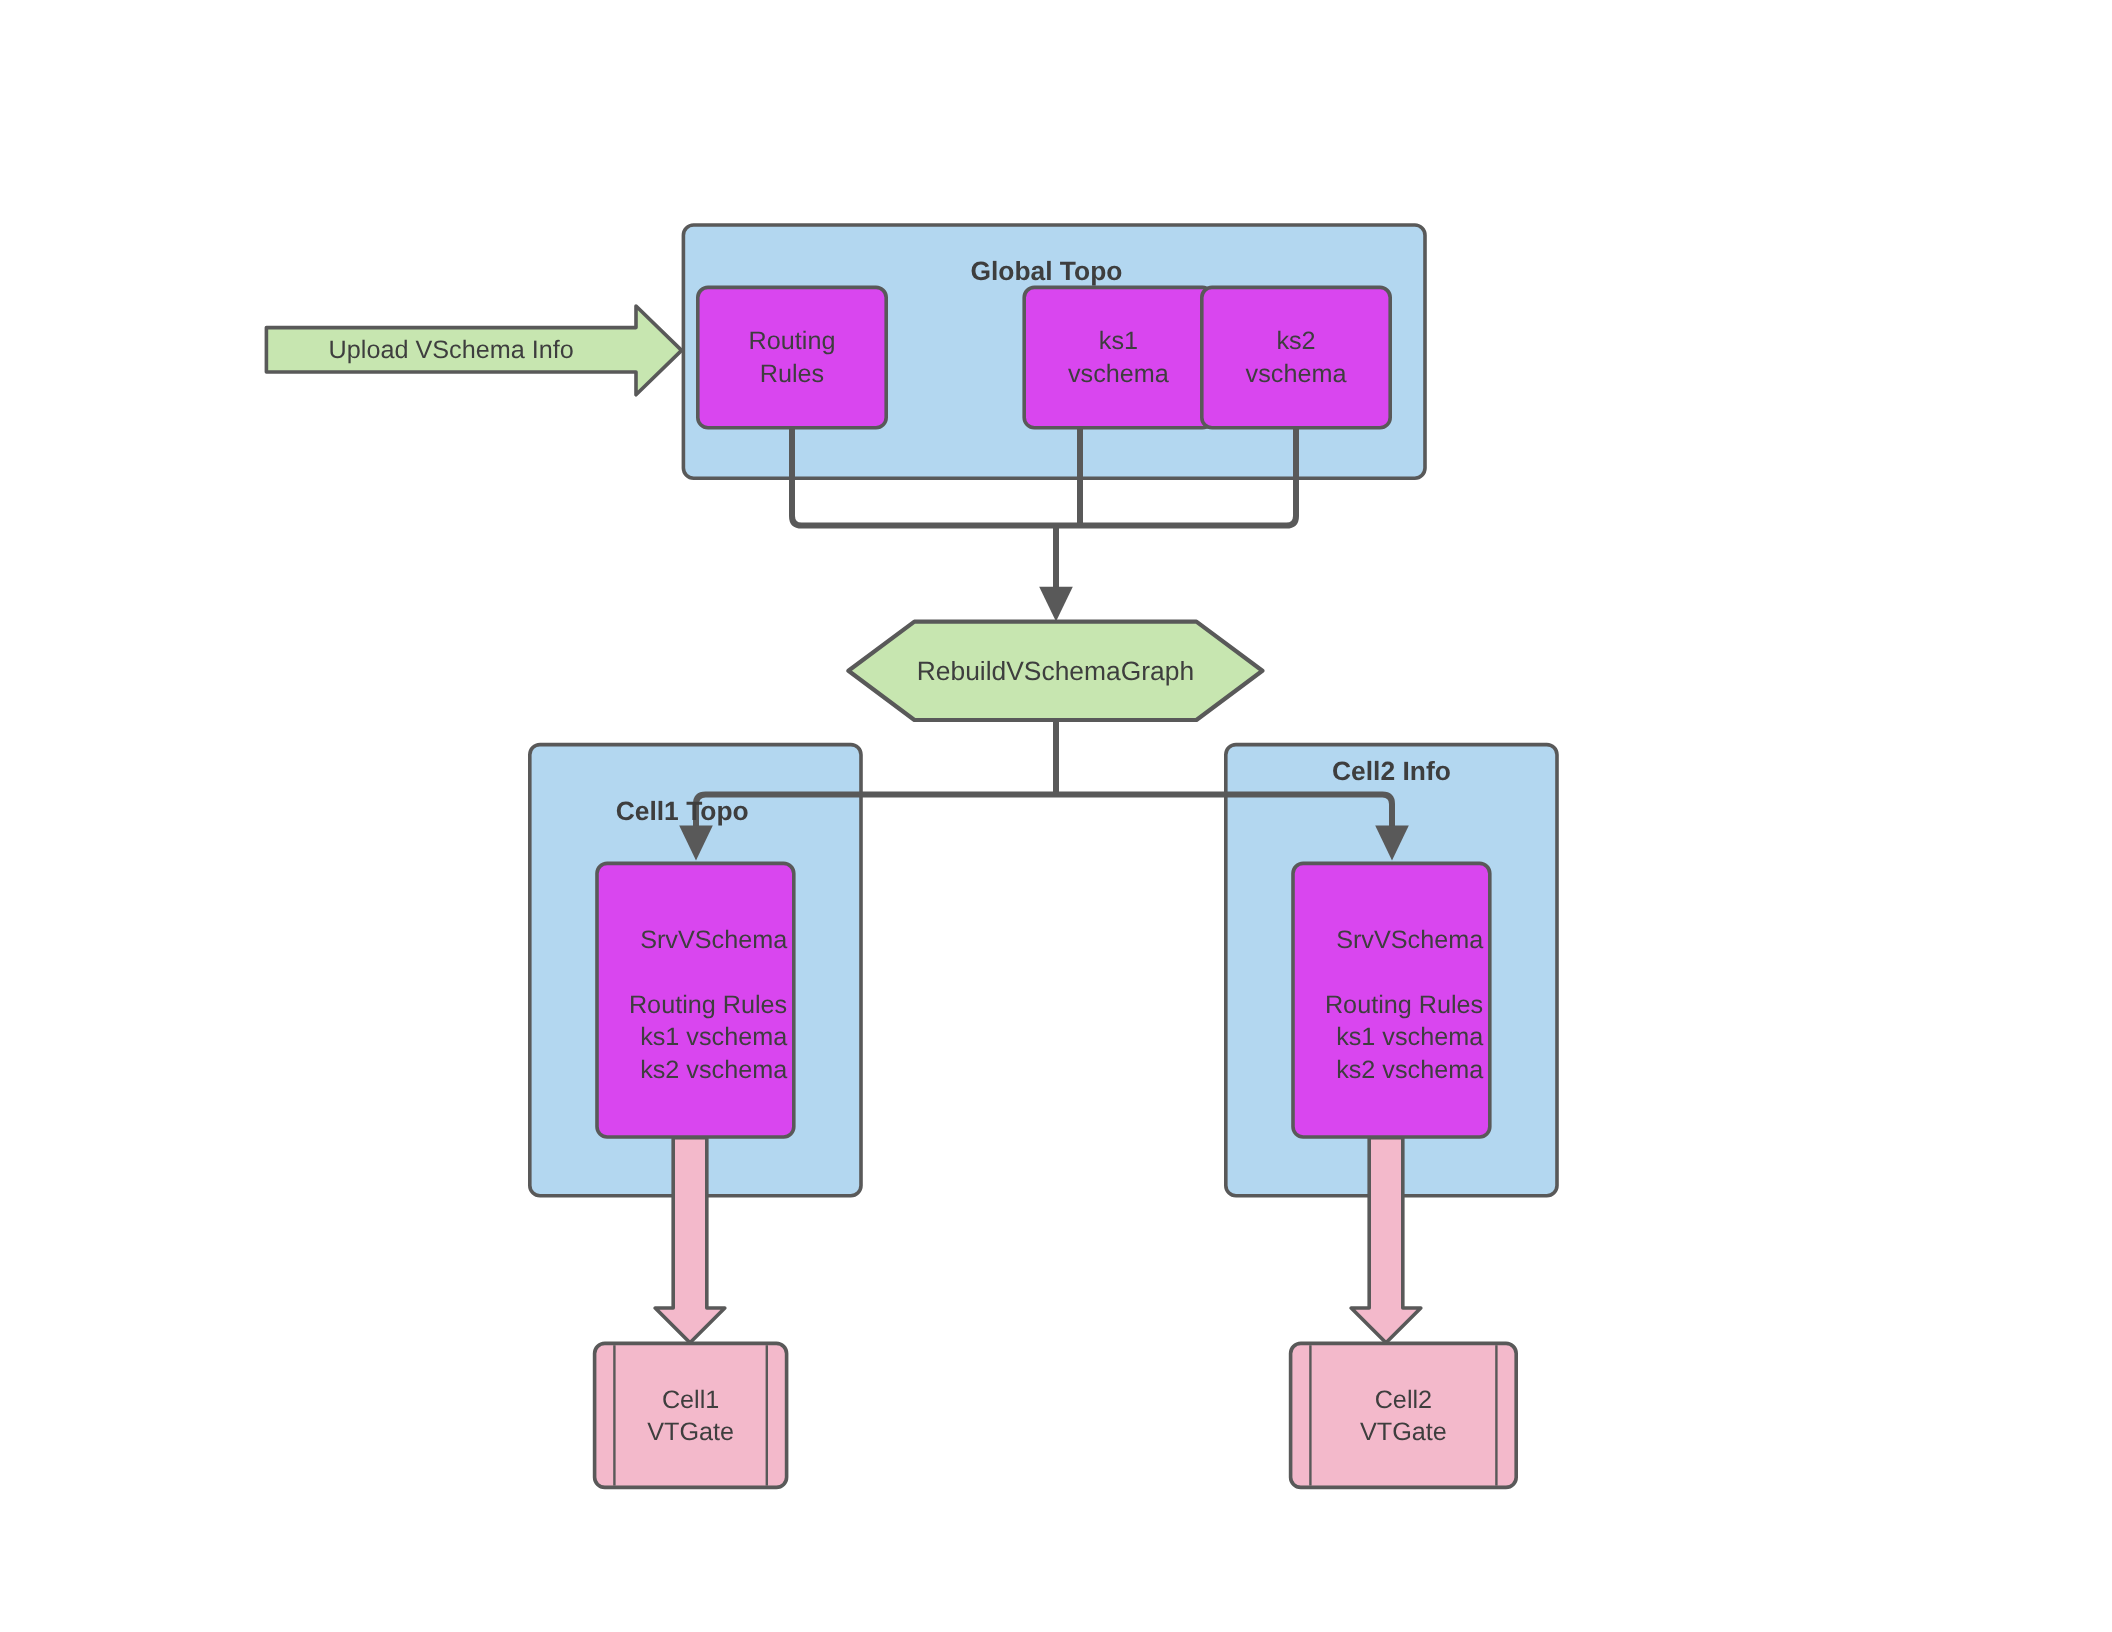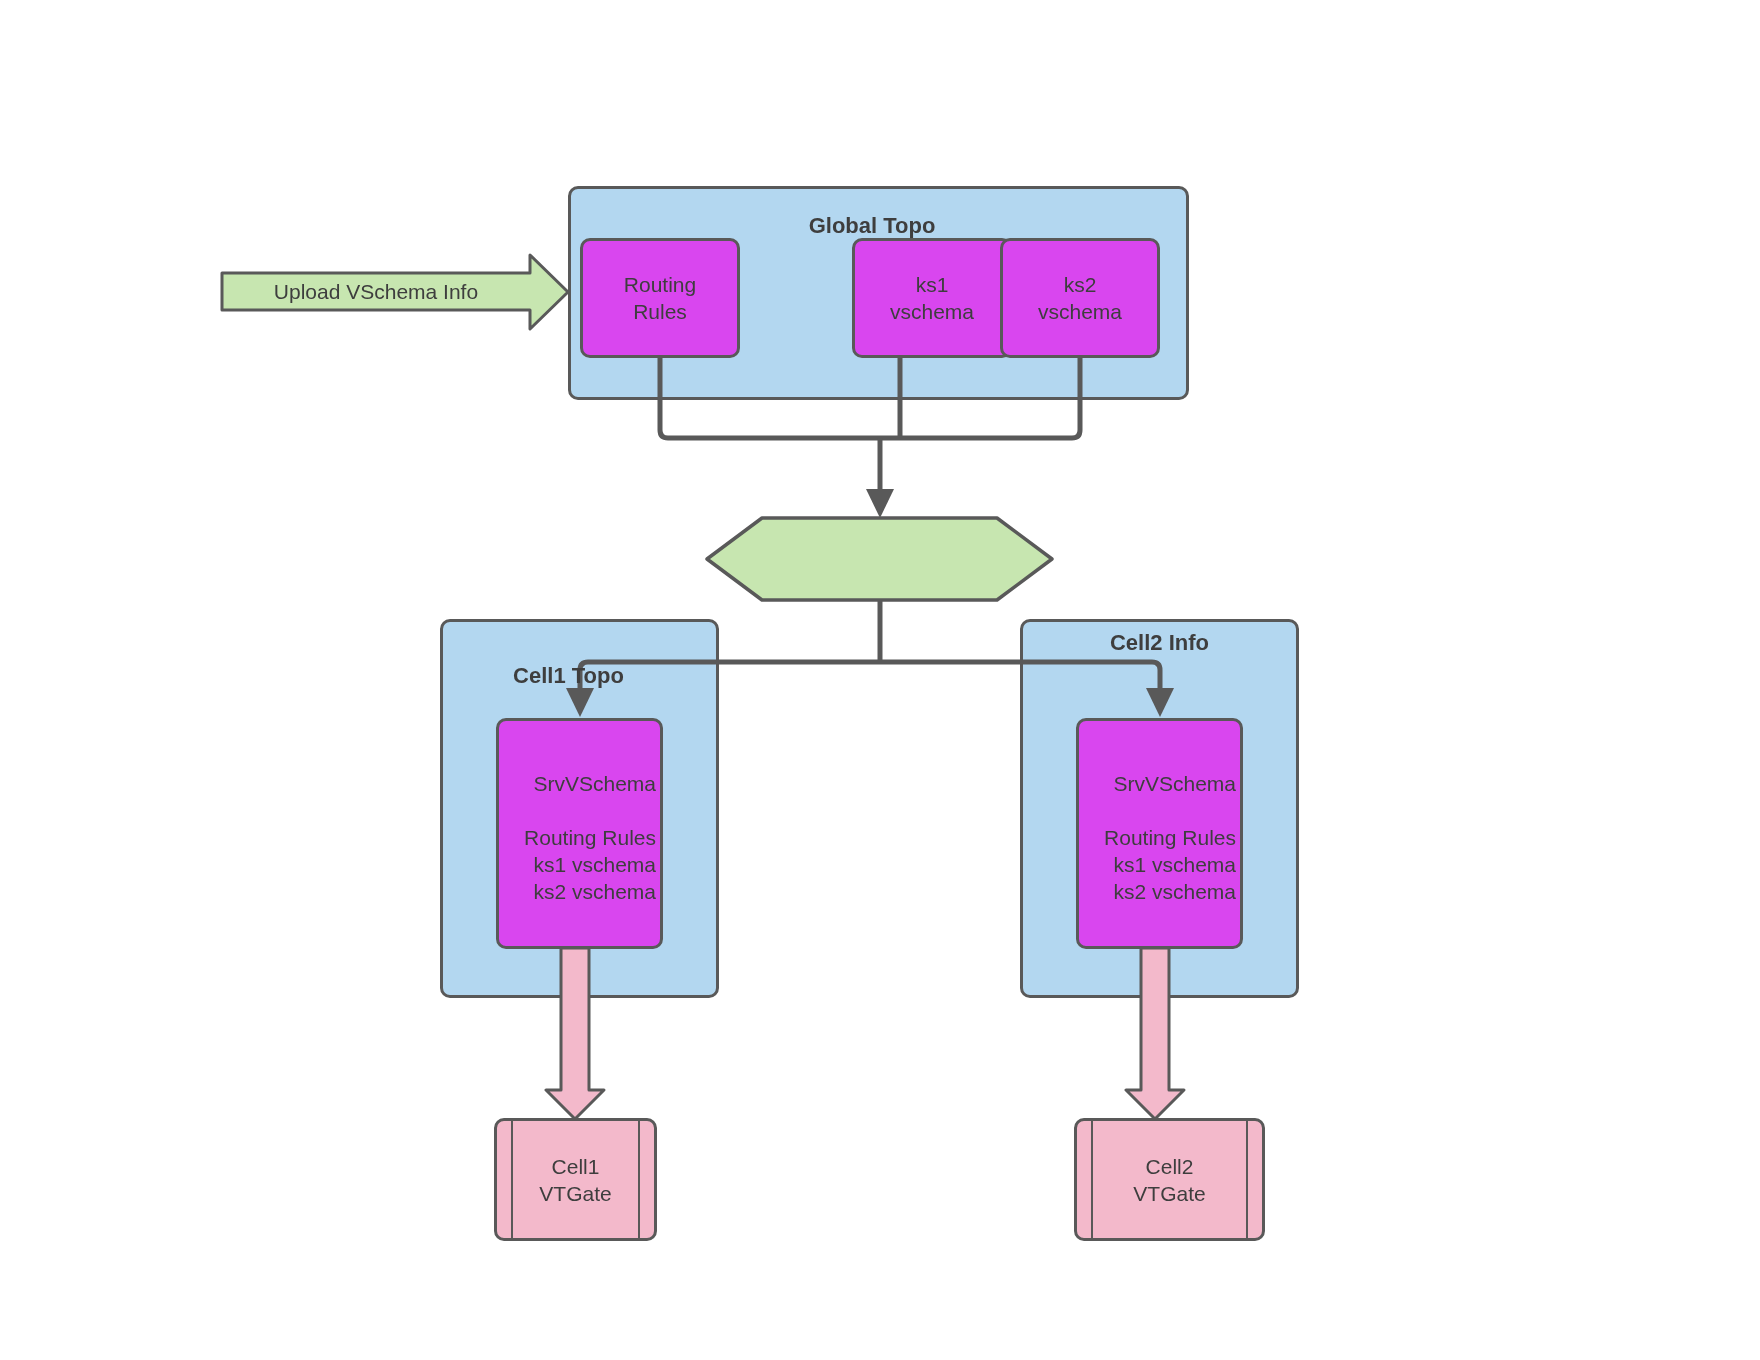--- a/index.html
+++ b/index.html
@@ -121,20 +121,21 @@
   </div>
   <div class="box yellow" style="left:1000px; top:238px; width:160px; height:120px;">
     <div class="node-label">
       <span>ks2</span>
       <span>vschema</span>
     </div>
   </div>
 
   <div class="float-label" style="left:222px; top:273px; width:308px; height:37px;">Upload VSchema Info</div>
 
+  <div class="float-label" style="left:707px; top:518px; width:345px; height:82px; font-size:22px;">RebuildVSchemaGraph</div>
 
   <div class="box yellow" style="left:496px; top:718px; width:167px; height:231px;">
     <div class="srv-text">
       <div>SrvVSchema</div>
       <div class="srv-gap"></div>
       <div>Routing Rules</div>
       <div>ks1 vschema</div>
       <div>ks2 vschema</div>
     </div>
   </div>

